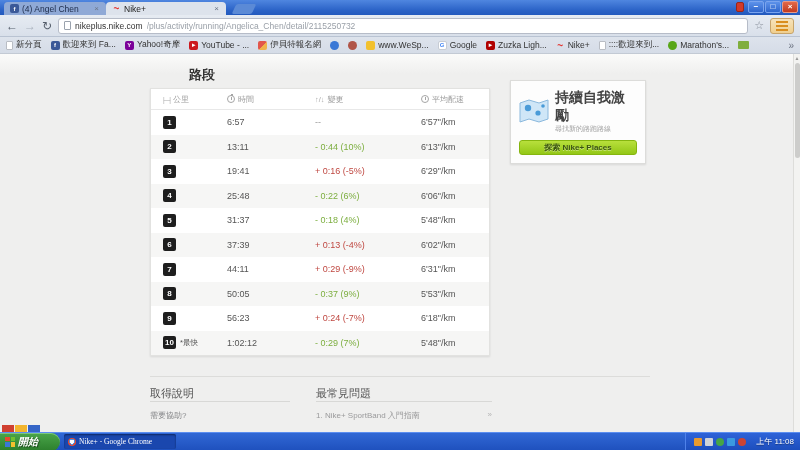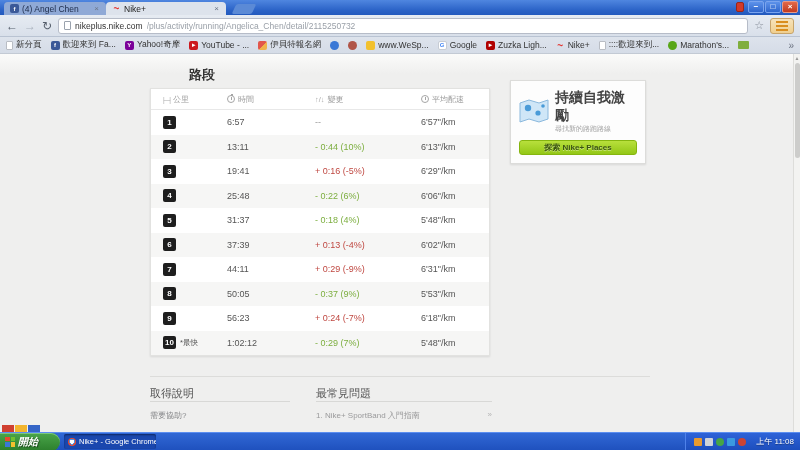--- a/index.html
+++ b/index.html
@@ -123,23 +123,23 @@
   
   .taskbar{position:absolute;left:0;right:0;bottom:0;height:18px;
            background:linear-gradient(#3168d5,#1f51be);border-top:1px solid #5b8ef0;display:flex;align-items:center;}
   .startbtn{height:18px;width:60px;border-radius:0 9px 9px 0;display:flex;align-items:center;gap:3px;
             padding:0 20px 0 5px;background:linear-gradient(#4aa54a,#2c7f2c);
             box-shadow:inset 0 1px 0 #7cc87c;color:#fff;font-size:10px;font-weight:bold;font-style:italic;
             text-shadow:1px 1px 1px rgba(0,0,0,.5);}
   .winlogo{width:10px;height:10px;display:grid;grid-template-columns:1fr 1fr;gap:1px;flex:none;}
   .winlogo i{display:block;}
   .wl1{background:#e84a2e;} .wl2{background:#6fc030;} .wl3{background:#3a78d6;} .wl4{background:#f2c12e;}
-  .taskitem{margin-left:4px;height:15px;width:92px;background:#1a47ae;border-radius:2px;
+  .taskitem{margin-left:4px;height:15px;width:112px;background:#1a47ae;border-radius:2px;
             box-shadow:inset 0 1px 2px rgba(0,0,0,.45);display:flex;align-items:center;gap:3px;
-            padding:0 4px;color:#fff;font-size:7.5px;white-space:nowrap;overflow:hidden;}
+            padding:0 4px;color:#fff;font-size:7.5px;white-space:nowrap;overflow:hidden;font-family:Liberation Serif, serif;}
   .chrome-ico{width:8px;height:8px;border-radius:50%;flex:none;
               background:radial-gradient(circle at 50% 45%,#fff 0 2px,#4a90e2 2px 3px,#e84a2e 3px);}
   .tray{margin-left:auto;height:18px;display:flex;align-items:center;gap:3px;padding:0 6px 0 8px;
         background:linear-gradient(#2e63d8,#1c4dbb);border-left:1px solid #4f82ea;}
   .tray-ico{width:8px;height:8px;border-radius:1px;display:block;}
   .t1{background:#e89a2e;} .t2{background:#cfd3d8;} .t3{background:#46a546;border-radius:50%;}
   .t4{background:#3a9ae0;} .t5{background:#cc4433;border-radius:50%;}
   .clock{color:#fff;font-size:8px;margin-left:7px;text-shadow:0 1px 1px rgba(0,0,0,.4);white-space:nowrap;}
 </style>
 </head>

